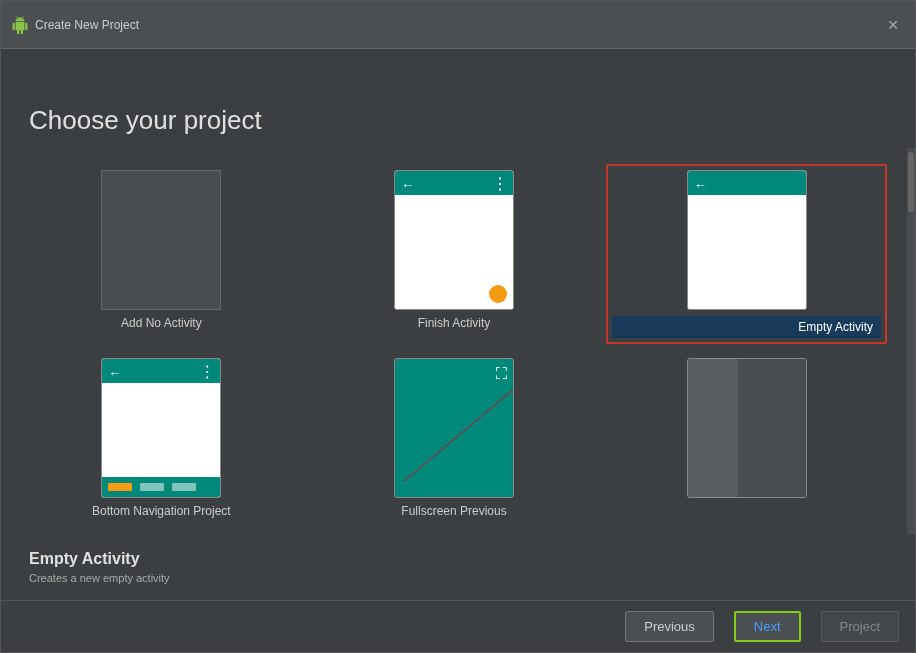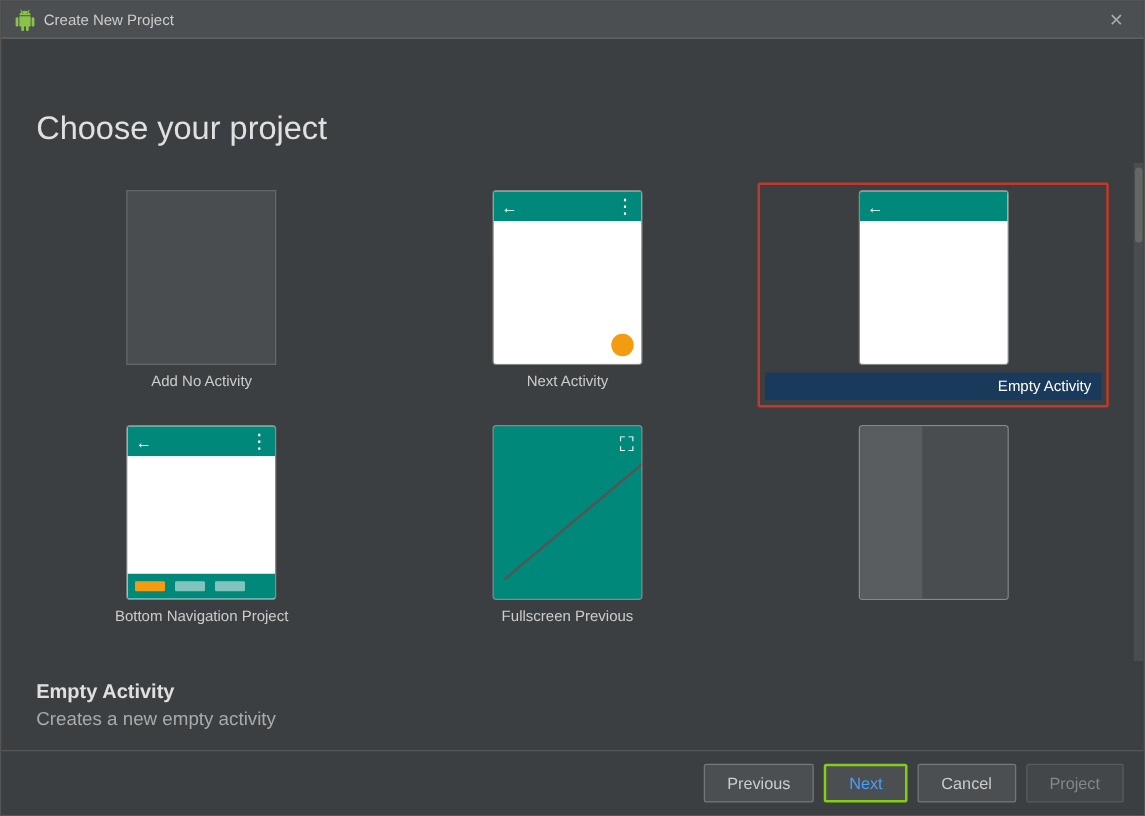--- a/index.html
+++ b/index.html
@@ -16,21 +16,21 @@
       height: 653px;
       background: #3c3f41;
       border: 1px solid #555;
       display: flex;
       flex-direction: column;
       position: relative;
       box-shadow: 0 4px 20px rgba(0,0,0,0.5);
     }
     .title-bar {
       background: #4b4f52;
-      height: 30px;
+      height: 48px;
       display: flex;
       align-items: center;
       justify-content: space-between;
       padding: 0 10px;
       border-bottom: 1px solid #666;
       flex-shrink: 0;
     }
     .title-bar-left {
       display: flex;
       align-items: center;
@@ -314,28 +314,28 @@
       flex-shrink: 0;
     }
     .selected-title {
       color: #e0e0e0;
       font-size: 16px;
       font-weight: bold;
       margin-bottom: 4px;
     }
     .selected-desc {
       color: #aaa;
-      font-size: 15px;
+      font-size: 11px;
     }
     
     .footer {
       display: flex;
       justify-content: flex-end;
       padding: 10px 16px;
-      gap: 8px;
+      gap: 20px;
       border-top: 1px solid #555;
       flex-shrink: 0;
       background: #3c3f41;
     }
     .btn {
       padding: 6px 18px;
       font-size: 13px;
       border: 1px solid #777;
       background: #4b4f52;
       color: #ccc;
@@ -389,21 +389,21 @@
           <div class="project-item">
             <div class="phone-mockup">
               <div class="phone-header">
                 <span class="phone-header-btn">←</span>
                 <span class="phone-header-dots">⋮</span>
               </div>
               <div class="phone-body">
                 <div class="fab"></div>
               </div>
             </div>
-            <span class="project-item-label">Next Activity</span>
+            <span class="project-item-label">Finish Activity</span>
           </div>
 
           <div class="project-item selected">
             <div class="phone-mockup">
               <div class="phone-header">
                 <span class="phone-header-btn">←</span>
                 <span class="phone-header-dots"></span>
               </div>
               <div class="phone-body"></div>
             </div>
@@ -459,17 +459,16 @@
     </div>
 
     <div class="bottom-info">
       <div class="selected-title">Empty Activity</div>
       <div class="selected-desc">Creates a new empty activity</div>
     </div>
 
     <div class="footer">
       <button class="btn">Previous</button>
       <button class="btn primary">Next</button>
-      <button class="btn">Cancel</button>
       <button class="btn" disabled="">Project</button>
     </div>
   </div>
 </div>
 
 </body></html>

